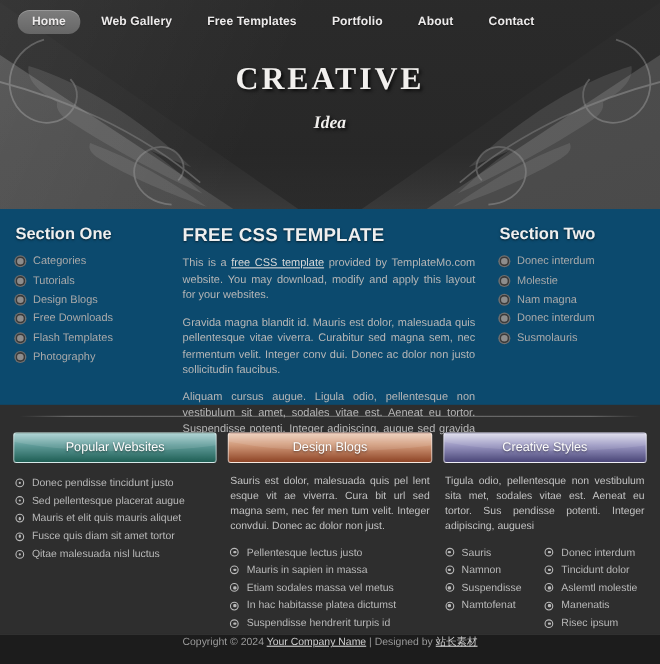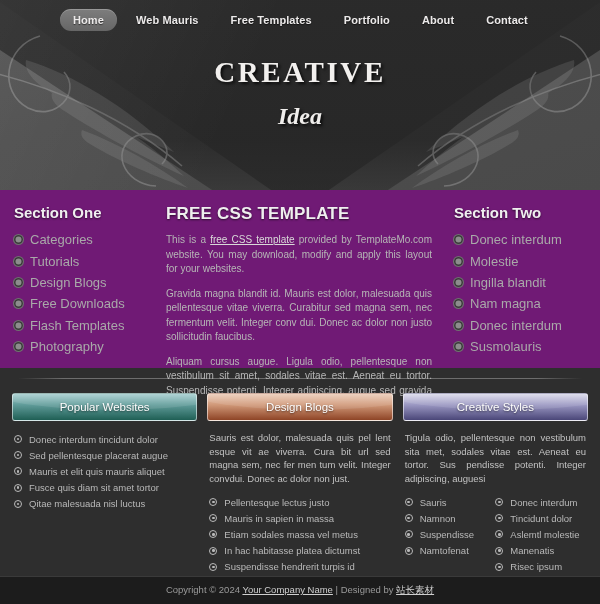--- a/index.html
+++ b/index.html
@@ -47,21 +47,20 @@
     background:linear-gradient(115deg,rgba(255,255,255,.055) 0%,rgba(255,255,255,0) 42%);
     pointer-events:none;
   }
 
   
   .nav {
     position:absolute; left:0; top:8px;
     width:100%; height:24px;
     display:flex; align-items:center;
     z-index:40;
-    padding-left:44px;
   }
   .nav-item {
     color:#eceaea;
     font-size:11px;
     font-weight:bold;
     letter-spacing:.1px;
     padding:5px 13px;
     margin-right:6px;
     border-radius:12px;
     white-space:nowrap;
@@ -84,32 +83,32 @@
     font-size:29px;
     font-weight:bold;
     letter-spacing:2.6px;
     color:#f2f0ee;
     text-shadow:2px 2px 3px rgba(0,0,0,.75);
   }
   .logo-sub {
     margin-top:14px;
     font-family:"Liberation Serif", serif;
     font-style:italic;
-    font-size:24px;
+    font-size:16px;
     font-weight:bold;
     color:#f0eeec;
     text-shadow:2px 2px 3px rgba(0,0,0,.75);
   }
 
   
   .main {
     position:relative;
     display:flex;
     padding:14px 14px 0 14px;
-    background:#701a75;
+    background:#0c4a6e;
     height:178px;
   }
   .col-side { width:140px; }
   .col-mid  { flex:1; padding:0 14px 0 12px; }
   .col-side.right { width:140px; padding-left:8px; }
 
   .sec-title {
     font-size:15px;
     font-weight:bold;
     color:#efefef;
@@ -120,21 +119,21 @@
     font-size:17px;
     font-weight:bold;
     color:#efefef;
     margin-bottom:9px;
     letter-spacing:.2px;
     text-shadow:0 1px 2px rgba(0,0,0,.6);
   }
   .link-list { list-style:none; }
   .link-list li {
     display:flex; align-items:center;
-    font-size:13px;
+    font-size:10px;
     color:#a9a9a9;
     padding:3.2px 0;
     cursor:pointer;
   }
   .bul {
     width:9px; height:9px;
     border-radius:50%;
     margin-right:7px;
     flex:0 0 auto;
     background:#8d8d8d;
@@ -223,21 +222,21 @@
   .c-purple { color:#8d88c4; }
 
   .twocol { display:flex; }
   .twocol ul { flex:1; }
 
   
   .footer {
     position:absolute; left:0; bottom:0;
     width:100%; height:28px;
     background:#1c1c1c;
-    display:flex; align-items:center; justify-content:center;
+    display:flex; align-items:flex-start; justify-content:center;
     border-top:1px solid #3a3a3a;
   }
   .footer-txt { font-size:9.5px; color:#9a9a9a; }
   .footer-txt a { color:#cfcfcf; text-decoration:underline; }
 </style>
 </head>
 <body>
 
 <div id="page">
 
@@ -268,21 +267,21 @@
         <path d="M40 34 C86 48 140 80 188 126 C150 112 98 88 58 62 C46 54 38 44 40 34 Z"></path>
         <path d="M66 66 C110 80 158 112 198 150 C162 134 114 108 80 86 C70 80 64 74 66 66 Z"></path>
         <path d="M96 104 C134 118 172 140 202 162 C172 152 130 134 104 118 C96 113 94 109 96 104 Z"></path>
       </g>
     </svg>
 
     <div class="banner-sheen"></div>
 
     <nav class="nav">
       <div class="nav-item active">Home</div>
-      <div class="nav-item">Web Mauris</div>
+      <div class="nav-item">Web Gallery</div>
       <div class="nav-item">Free Templates</div>
       <div class="nav-item">Portfolio</div>
       <div class="nav-item">About</div>
       <div class="nav-item">Contact</div>
     </nav>
 
     <div class="logo">
       <div class="logo-main">CREATIVE</div>
       <div class="logo-sub">Idea</div>
     </div>
@@ -333,24 +332,20 @@
         <li>
             <span class="bul"></span>
             <span>Donec interdum</span>
           </li>
         <li>
             <span class="bul"></span>
             <span>Molestie</span>
           </li>
         <li>
             <span class="bul"></span>
-            <span>Ingilla blandit</span>
-          </li>
-        <li>
-            <span class="bul"></span>
             <span>Nam magna</span>
           </li>
         <li>
             <span class="bul"></span>
             <span>Donec interdum</span>
           </li>
         <li>
             <span class="bul"></span>
             <span>Susmolauris</span>
           </li>
@@ -363,21 +358,21 @@
   <div class="boxes">
 
     <div class="box">
       <div class="box-head bh-teal">
         <span>Popular Websites</span>
       </div>
       <div class="box-body">
         <ul class="box-list c-teal">
           <li>
               <span class="rb"></span>
-              <span>Donec interdum tincidunt dolor</span>
+              <span>Donec pendisse tincidunt justo</span>
             </li>
           <li>
               <span class="rb"></span>
               <span>Sed pellentesque placerat augue</span>
             </li>
           <li>
               <span class="rb"></span>
               <span>Mauris et elit quis mauris aliquet</span>
             </li>
           <li>

